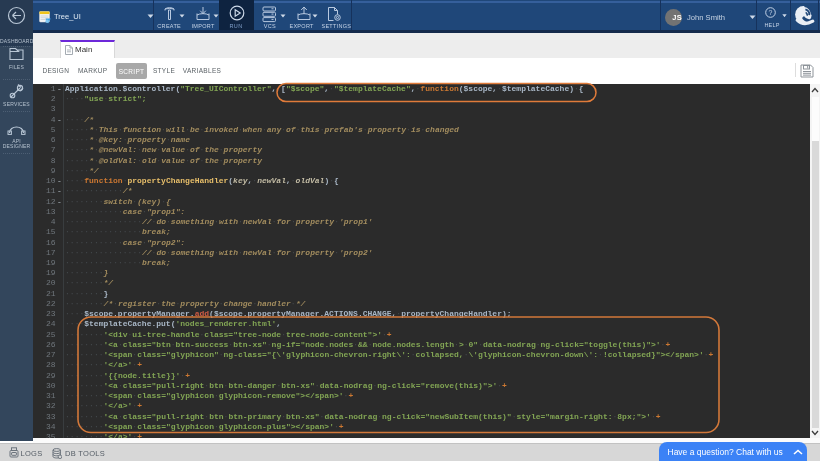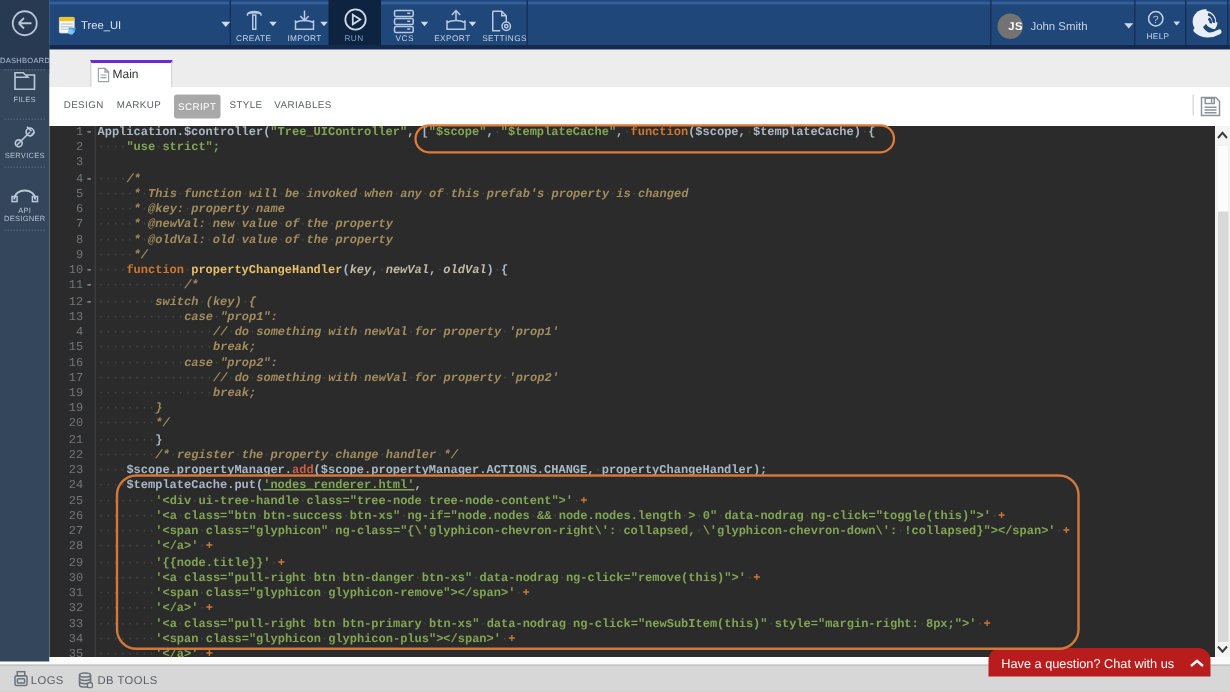--- a/index.html
+++ b/index.html
@@ -55,35 +55,35 @@
 #code { position:absolute; left:32px; top:0; font:bold 8px/10.24px "Liberation Mono", monospace;
   color:#a9b7c6; white-space:pre; }
 .cl { height:10.24px; }
 .w { color:#a9b7c6; }
 .s { color:#82a554; }
 .k { color:#cc7832; }
 .f { color:#e8bf6a; }
 .c { color:#a28c5e; font-style:italic; }
 .p { color:#c2bba4; font-style:italic; }
 .e { color:#cf5b44; }
-.su { color:#82a554; text-decoration:underline; }
+.su { color:#82a554; }
 b { color:#44494d; font-weight:normal; font-style:normal; }
 #hscroll { left:33px; top:438px; width:787px; height:4.5px; background:#fbfbfb; }
 
 
 #vscroll { left:810px; top:84px; width:10px; height:354px; background:#f4f4f4; }
 #vtrack { position:absolute; left:1.5px; top:13px; width:7px; height:331px; background:#d9d9d9; }
 
 
 #bottombar { left:0; top:442.5px; width:820px; height:18.5px; background:#d7d7d7;
   border-top:1px solid #c2c2c2; }
 .bbtxt { position:absolute; top:5px; font-size:7.5px; letter-spacing:.3px; color:#555d66; }
 
 
-#chat { left:658.5px; top:432px; width:148.5px; height:19px; background:#b91c1c;
+#chat { left:658.5px; top:442px; width:148.5px; height:19px; background:#3b82f6;
   border-radius:8px 8px 0 0; color:#fff; }
 #chat .txt { position:absolute; left:9px; top:4.5px; font-size:8.5px; }
 </style></head>
 <body>
 
 <div class="abs" id="sidebar">
   <div id="dashtile"></div>
   <div class="sbsep" style="top:45.5px"></div>
   <div class="sbsep" style="top:78.5px"></div>
   <div class="sbsep" style="top:110.5px"></div>

